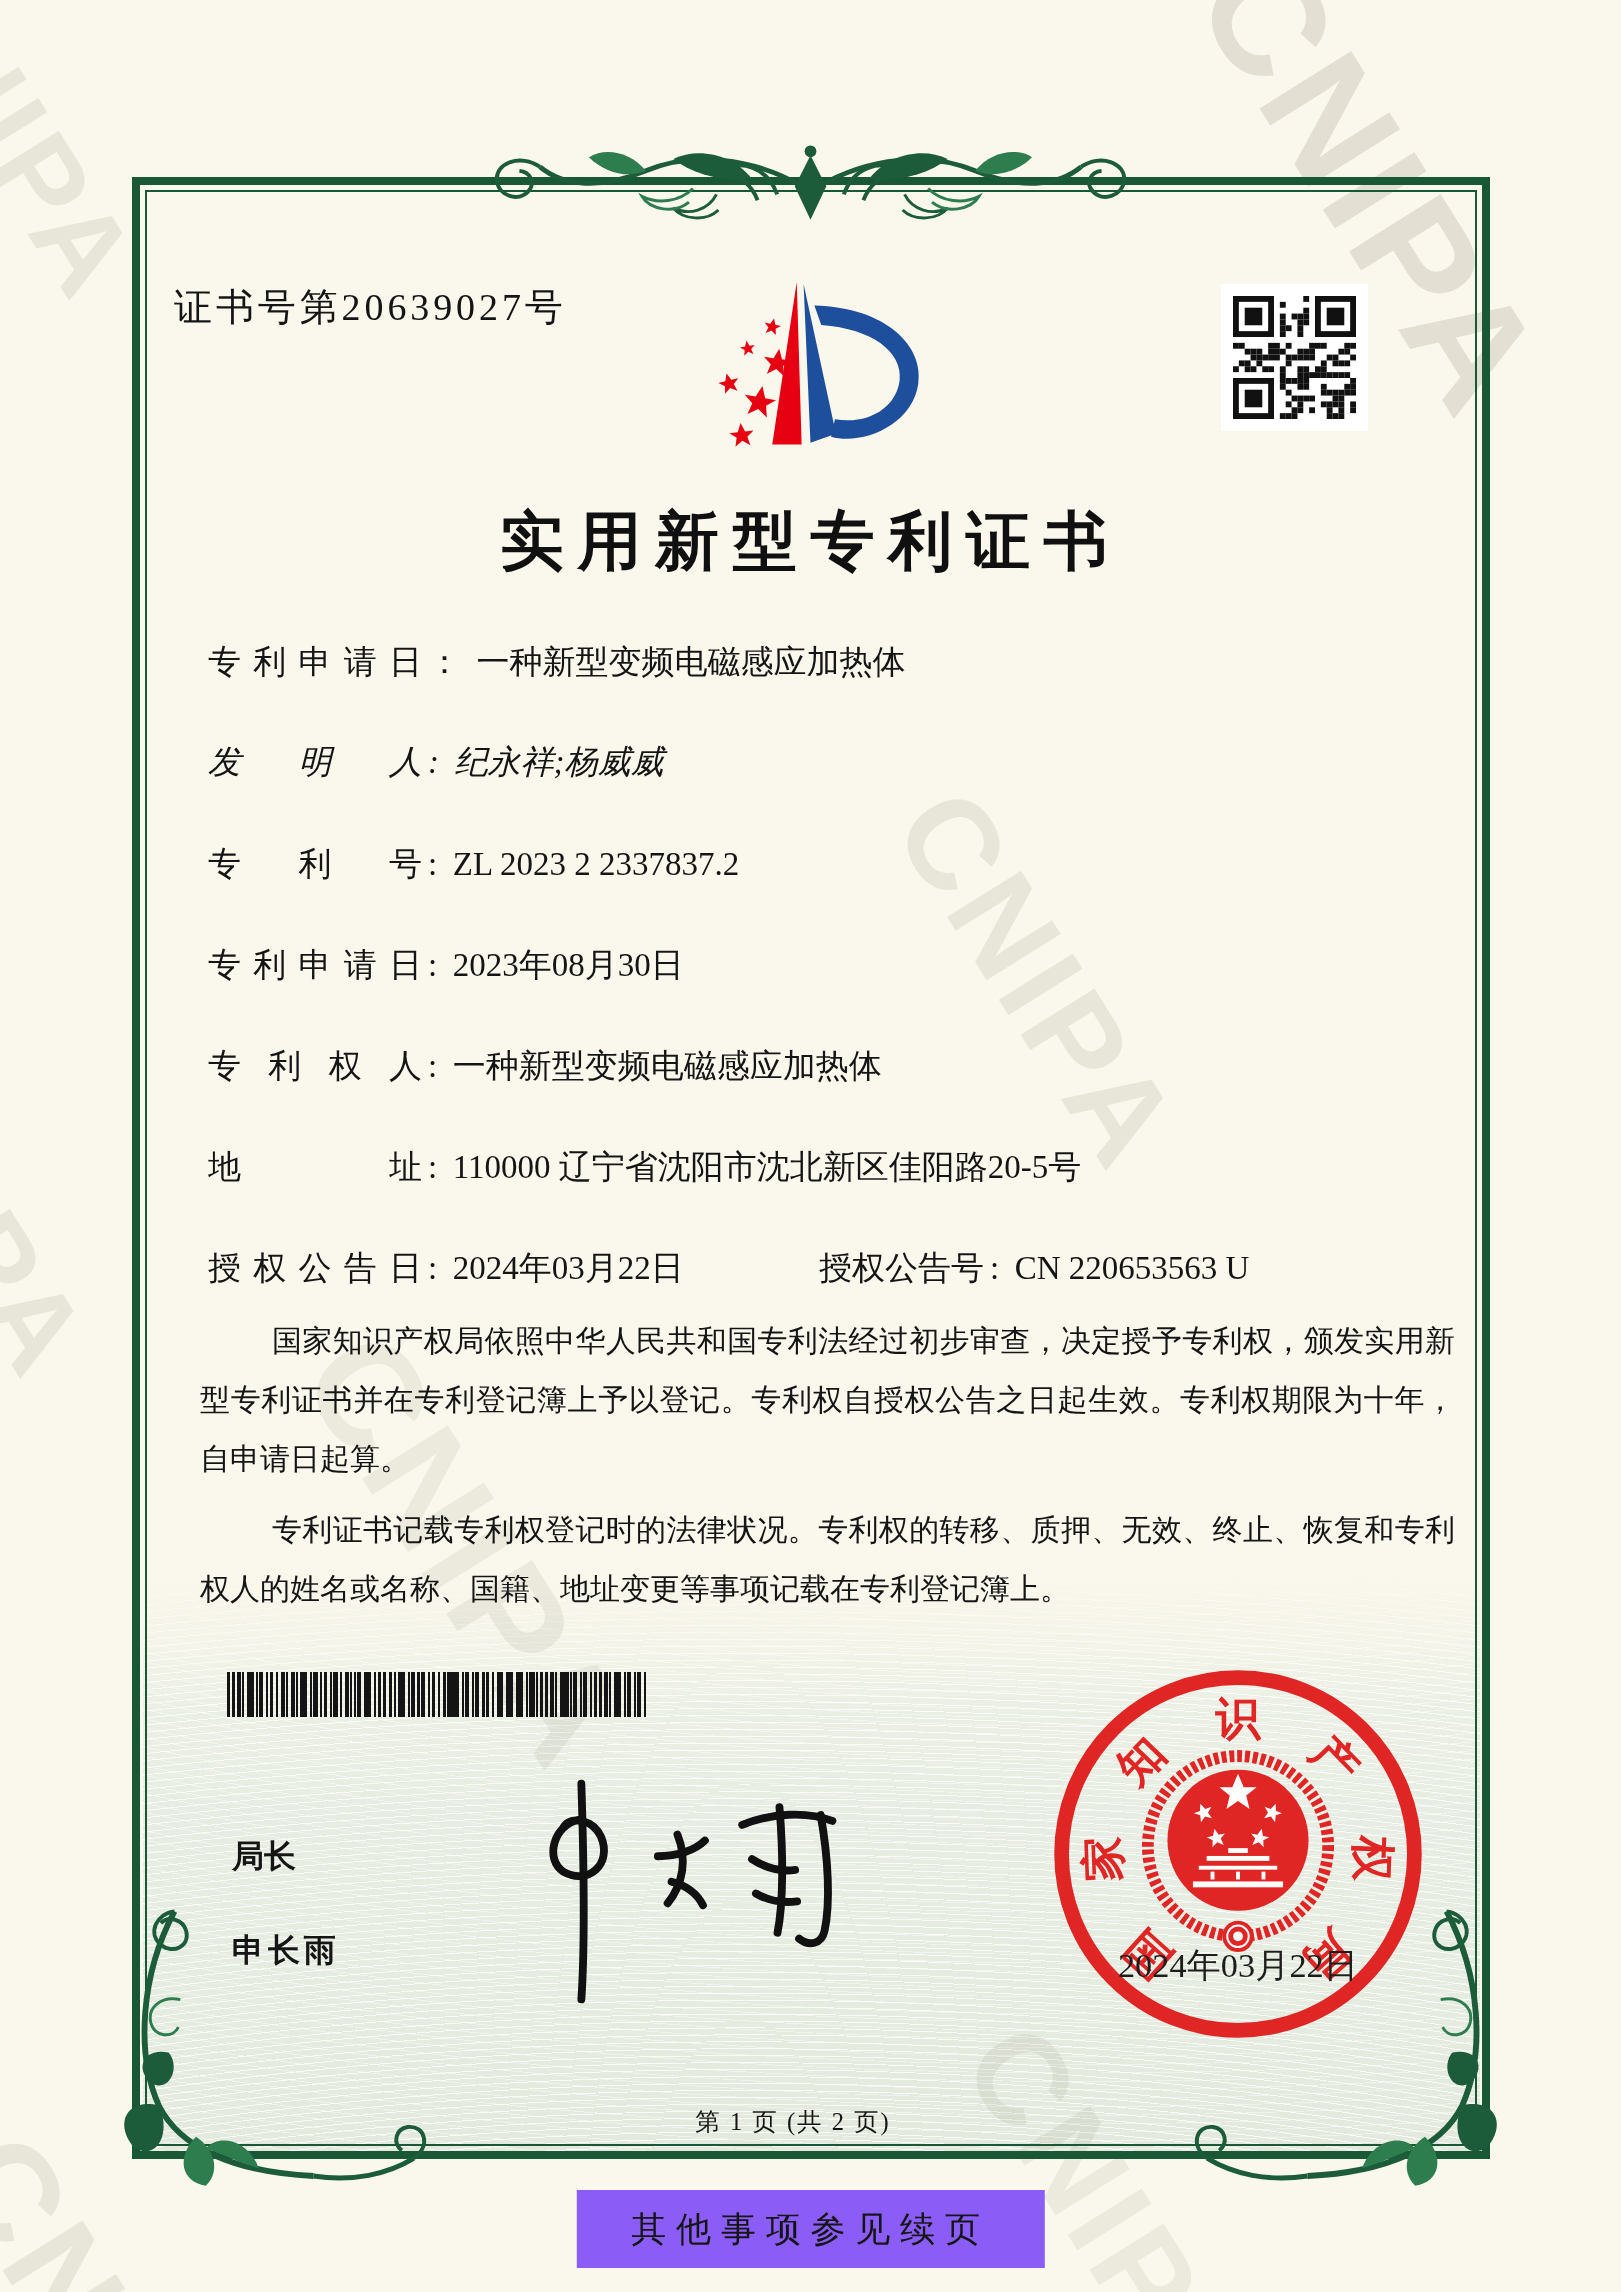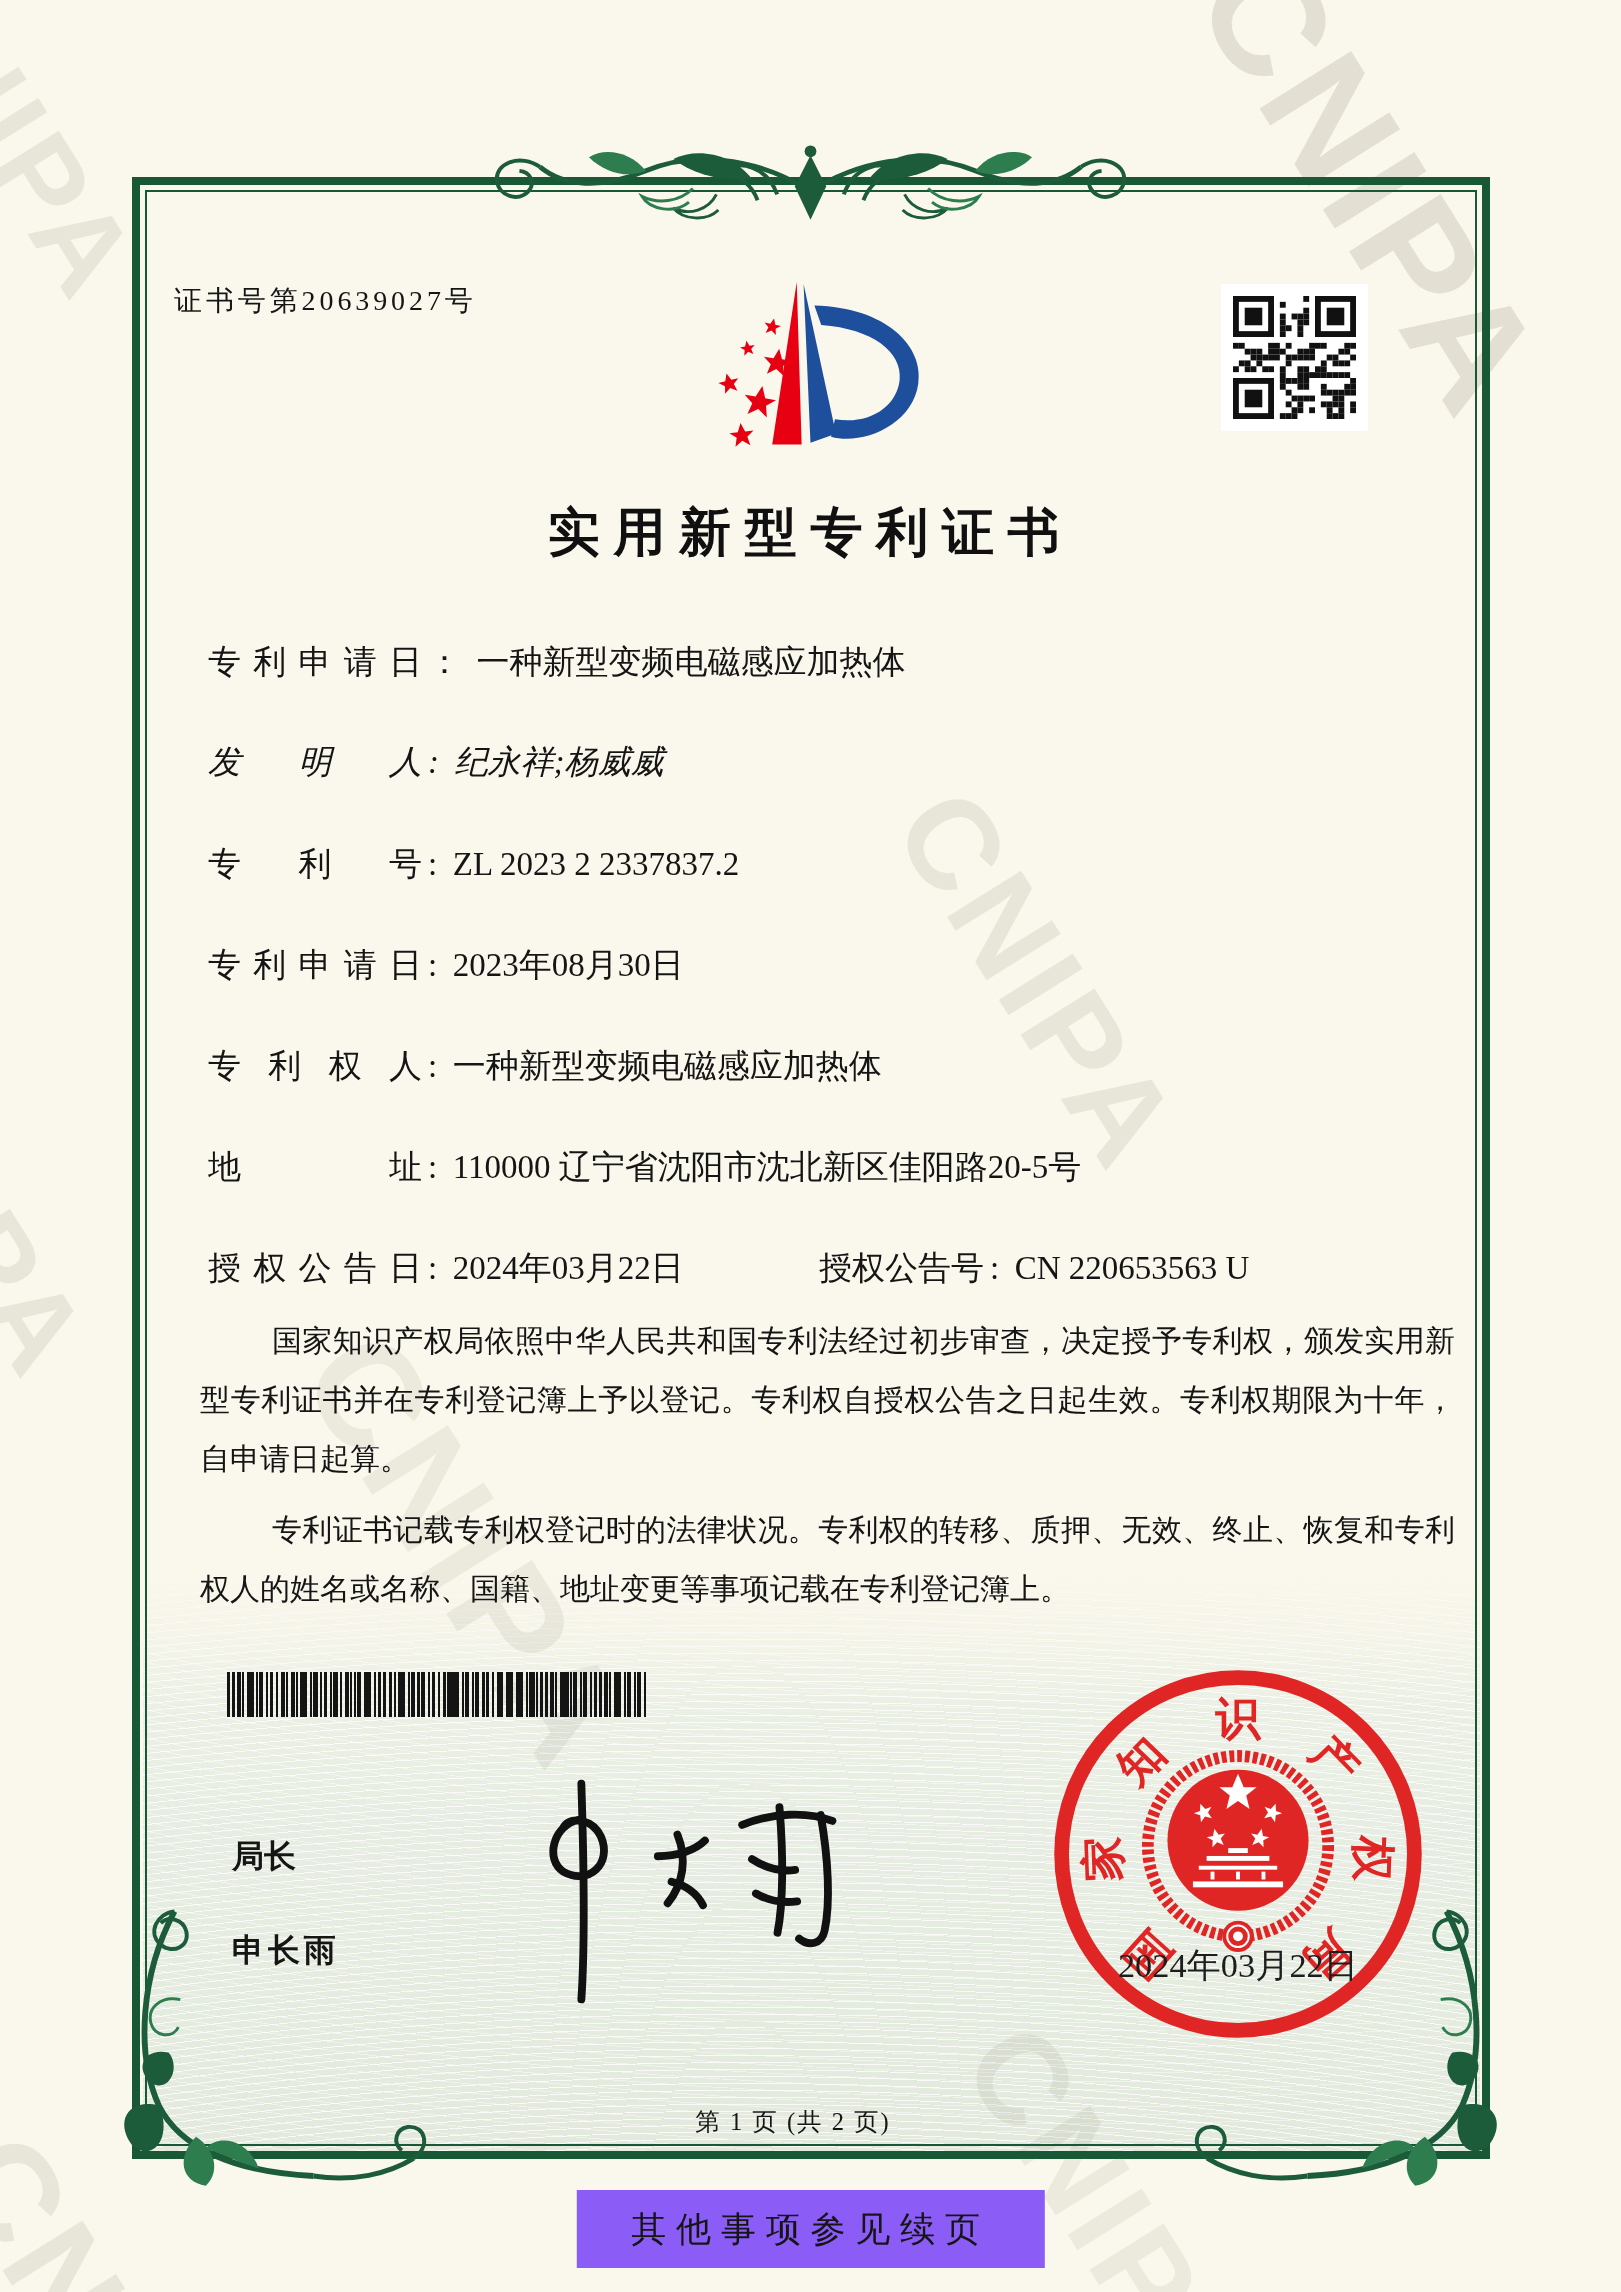--- a/index.html
+++ b/index.html
@@ -22,26 +22,26 @@
   .wm{
     position:absolute;z-index:2;font-family:"Liberation Sans","DejaVu Sans",sans-serif;
     font-weight:700;color:#8a8a74;opacity:.15;letter-spacing:5.9px;white-space:nowrap;
     transform:rotate(58deg);transform-origin:left top;user-select:none;
   }
   
   .frame{position:absolute;left:132px;top:177px;width:1358px;height:1982px;border:8.8px solid #185835;z-index:3;box-sizing:border-box;}
   .frame-inner{position:absolute;inset:4.9px;border:2.9px solid #185835;}
   .ornaments{position:absolute;left:0;top:0;width:1621px;height:2293px;z-index:4;pointer-events:none;}
   
-  .cert-number{position:absolute;left:174px;top:282px;z-index:5;font-size:28px;letter-spacing:3.9px;}
+  .cert-number{position:absolute;left:174px;top:282px;z-index:5;font-size:38px;letter-spacing:3.9px;}
   .logo{position:absolute;left:686px;top:276px;z-index:5;}
   .qr{position:absolute;left:1221px;top:284px;width:123px;height:123px;background:#fff;padding:11.8px;z-index:5;}
   .title{
     position:absolute;left:0;top:498px;width:1621px;z-index:5;margin:0;
-    text-align:center;font-size:52px;font-weight:900;letter-spacing:13.7px;color:#101010;
+    text-align:center;font-size:64px;font-weight:900;letter-spacing:13.7px;color:#101010;
   }
   
   .rows{position:absolute;left:208px;top:0;width:1274px;z-index:5;}
   .row{position:absolute;left:0;font-size:33px;white-space:nowrap;height:47px;line-height:47px;}
   .flabel{display:inline-block;width:214px;text-align:justify;text-align-last:justify;vertical-align:top;}
   .fcolon{display:inline-block;margin-left:5.9px;vertical-align:top;}
   .fvalue{display:inline-block;margin-left:15.7px;vertical-align:top;}
   .pair2{position:absolute;left:611px;top:0;}
   
   .body-text{position:absolute;left:192px;top:1311px;width:1255px;z-index:5;font-size:30px;line-height:59px;text-align:justify;margin-left:8px;}

